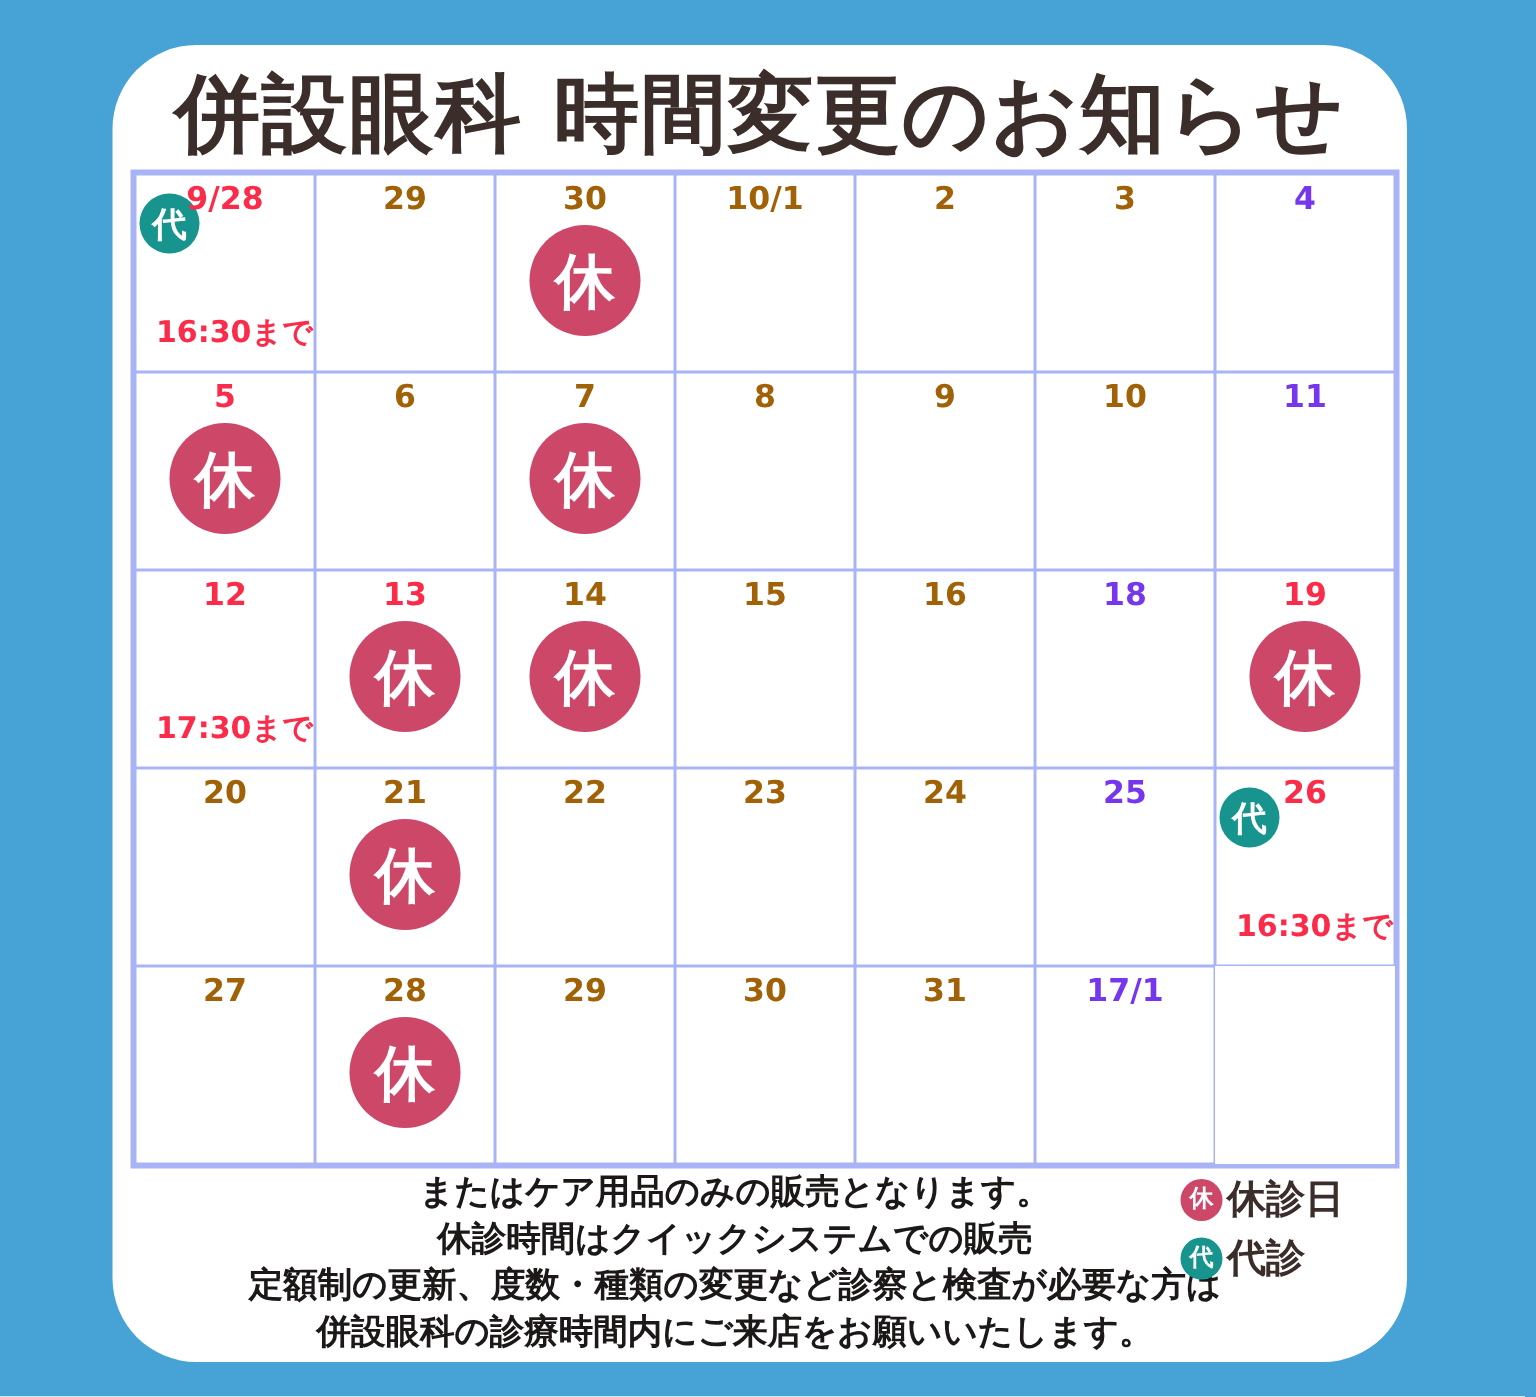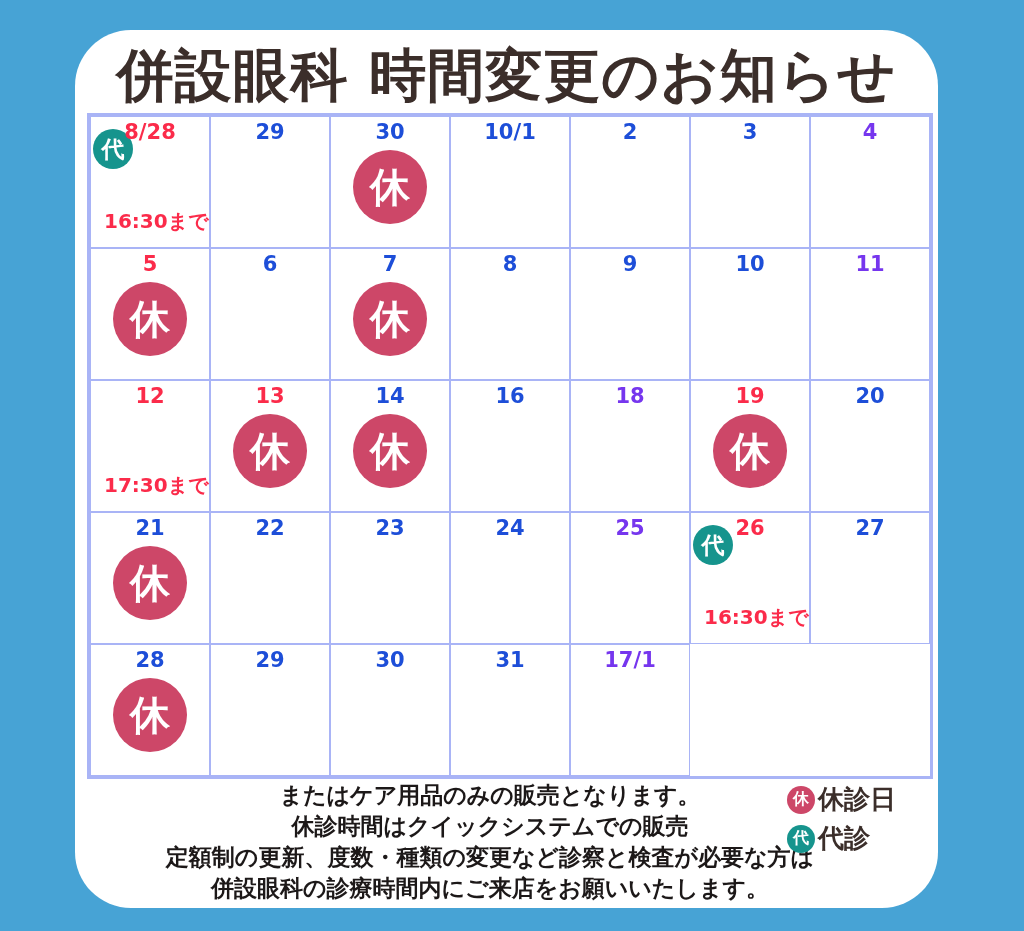--- a/index.html
+++ b/index.html
@@ -56,21 +56,21 @@
     background: #ffffff;
   }
   .date {
     position: absolute;
     top: 3px;
     left: 0;
     width: 100%;
     text-align: center;
     font-size: 21px;
     font-weight: 700;
-    color: #1d4ed8;
+    color: #a16207;
   }
   .date.red    { color: #fb2b4a; }
   .date.purple { color: #7636ee; }
   .badge-closed {
     position: absolute;
     top: 33px;
     left: 50%;
     transform: translateX(-50%);
     width: 74px;
     height: 74px;
@@ -153,21 +153,21 @@
 <body>
 
 <div class="bg">
   <div class="card">
 
     <div class="title">併設眼科 時間変更のお知らせ</div>
 
     <div class="grid" id="calendar-grid">
         <div class="cell">
     <span class="badge-sub">代</span>
-    <span class="date red">8/28</span>
+    <span class="date red">9/28</span>
 
     <span class="note">16:30まで</span>
   </div>
         <div class="cell">
 
     <span class="date">29</span>
 
   </div>
         <div class="cell">
 
@@ -241,20 +241,25 @@
         <div class="cell">
 
     <span class="date red">13</span>
     <span class="badge-closed">休</span>
 
   </div>
         <div class="cell">
 
     <span class="date">14</span>
     <span class="badge-closed">休</span>
+
+  </div>
+        <div class="cell">
+
+    <span class="date">15</span>
 
   </div>
         <div class="cell">
 
     <span class="date">16</span>
 
   </div>
         <div class="cell">
 
     <span class="date purple">18</span>

